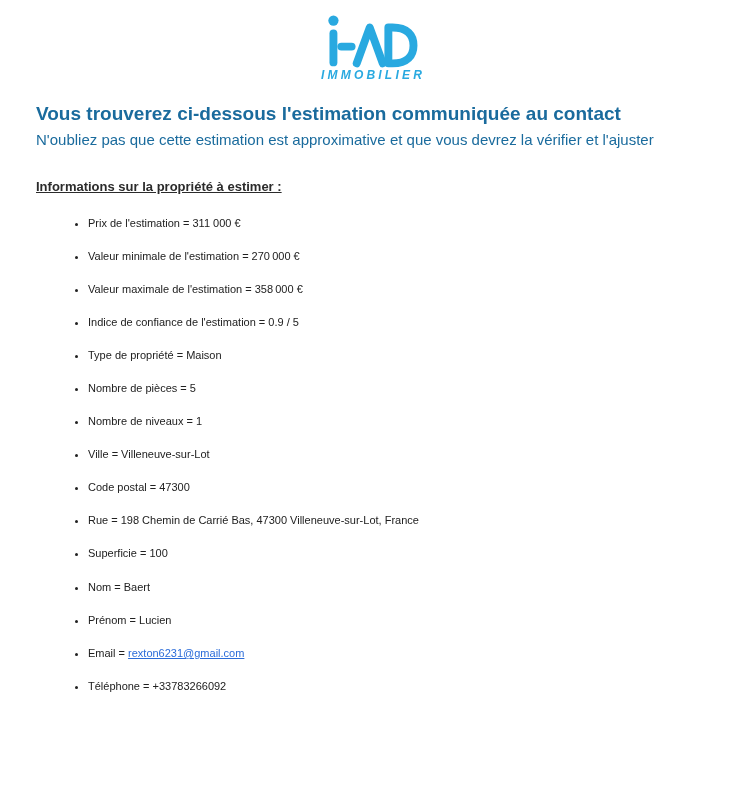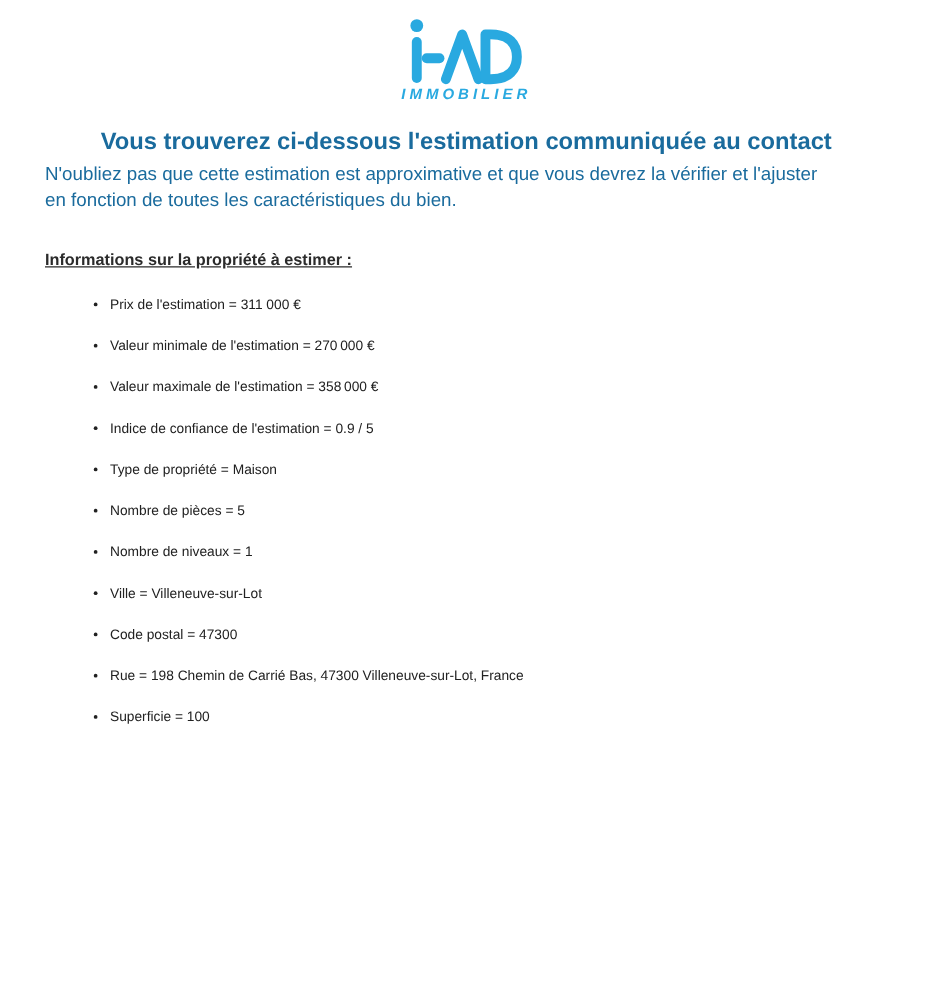--- a/index.html
+++ b/index.html
@@ -21,21 +21,21 @@
     font-size: 12px;
     font-weight: 700;
     letter-spacing: 3.2px;
     margin-top: 0;
     font-style: italic;
   }
 
   .title {
     font-size: 19px;
     font-weight: 700;
-    text-align: center;
+    text-align: left;
     margin: 20px 0 0 0;
     line-height: 23px;
   }
   .subtitle {
     font-size: 15px;
     margin-top: 4px;
     line-height: 21px;
   }
 
   .section-heading {
@@ -71,36 +71,41 @@
         <path d="M66.5 53 L66.5 14.5 L71 14.5 C87 14.5 93.5 23 93.5 33.7 C93.5 44.5 87 53 71 53 L66.5 53"></path>
       </g>
     </svg>
     <div class="logo-tagline" style="color: rgb(41, 169, 224);">IMMOBILIER</div>
   </div>
 
   <h1 class="title" style="color: rgb(26, 107, 157);">Vous trouverez ci-dessous l'estimation communiquée au contact</h1>
 
   <div class="subtitle" style="color: rgb(26, 107, 157);">
     <div>N'oubliez pas que cette estimation est approximative et que vous devrez la vérifier et l'ajuster</div>
-    <div>en fonction de toutes les caractéristiques du bien.</div>
   </div>
 
   <section>
     <h2 class="section-heading">Informations sur la propriété à estimer :</h2>
     <ul class="info-list">
         <li><span>Prix de l'estimation = 311 000 €</span></li>
         <li><span>Valeur minimale de l'estimation = 270 000 €</span></li>
         <li><span>Valeur maximale de l'estimation = 358 000 €</span></li>
         <li><span>Indice de confiance de l'estimation = 0.9 / 5</span></li>
         <li><span>Type de propriété = Maison</span></li>
         <li><span>Nombre de pièces = 5</span></li>
         <li><span>Nombre de niveaux = 1</span></li>
         <li><span>Ville = Villeneuve-sur-Lot</span></li>
         <li><span>Code postal = 47300</span></li>
         <li><span>Rue = 198 Chemin de Carrié Bas, 47300 Villeneuve-sur-Lot, France</span></li>
         <li><span>Superficie = 100</span></li>
       </ul>
   </section>
 
   <section>
+    <ul class="info-list">
+        <li><span>Nom = Baert</span></li>
+        <li><span>Prénom = Lucien</span></li>
+        <li><span>Email = </span><a href="#" class="email-link" style="color: rgb(43, 108, 217);">rexton6231@gmail.com</a></li>
+        <li><span>Téléphone = +33783266092</span></li>
+      </ul>
   </section>
 
 </div>
 
 </body></html>

